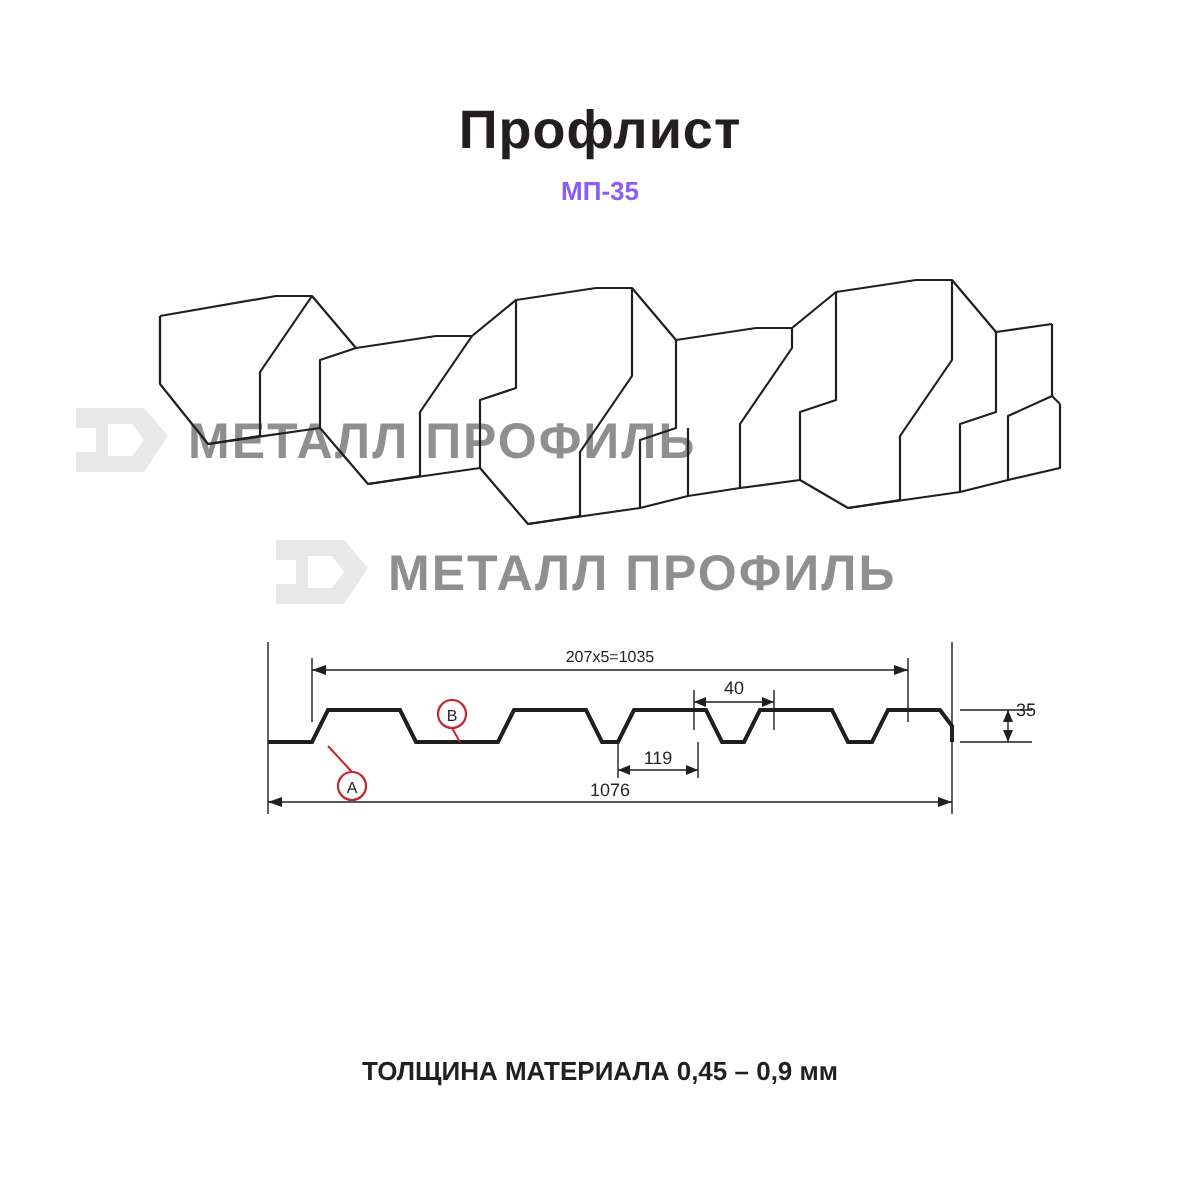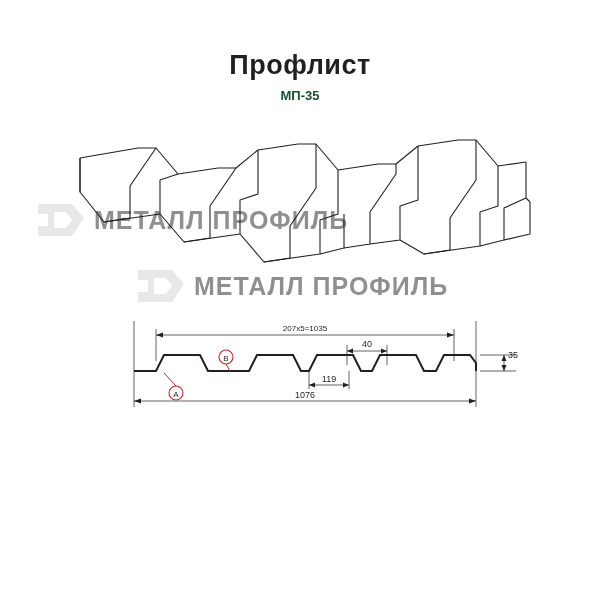--- a/index.html
+++ b/index.html
@@ -31,21 +31,21 @@
     color: #231f20;
   }
   .subtitle {
     position: absolute;
     top: 88px;
     left: 0;
     width: 600px;
     text-align: center;
     font-size: 13px;
     font-weight: bold;
-    color: #14532d;
+    color: #8b5cf6;
   }
   .footnote {
     position: absolute;
     top: 528px;
     left: 0;
     width: 600px;
     text-align: center;
     font-size: 13px;
     font-weight: bold;
     color: #231f20;
@@ -201,14 +201,15 @@
       <circle cx="122" cy="42" r="7" fill="none" stroke="#c1272d" stroke-width="1.1"></circle>
       <text x="122" y="45.5" font-size="8" text-anchor="middle" fill="#c1272d">B</text>
       <path d="M122 49 L126 56" stroke="#c1272d" stroke-width="1" fill="none"></path>
 
       <circle cx="72" cy="78" r="7" fill="none" stroke="#c1272d" stroke-width="1.1"></circle>
       <text x="72" y="81.5" font-size="8" text-anchor="middle" fill="#c1272d">A</text>
       <path d="M72 71 L60 58" stroke="#c1272d" stroke-width="1" fill="none"></path>
     </svg>
   </div>
 
+  <div class="footnote">ТОЛЩИНА МАТЕРИАЛА 0,45 – 0,9 мм</div>
 
 </div>
 
 </body></html>

